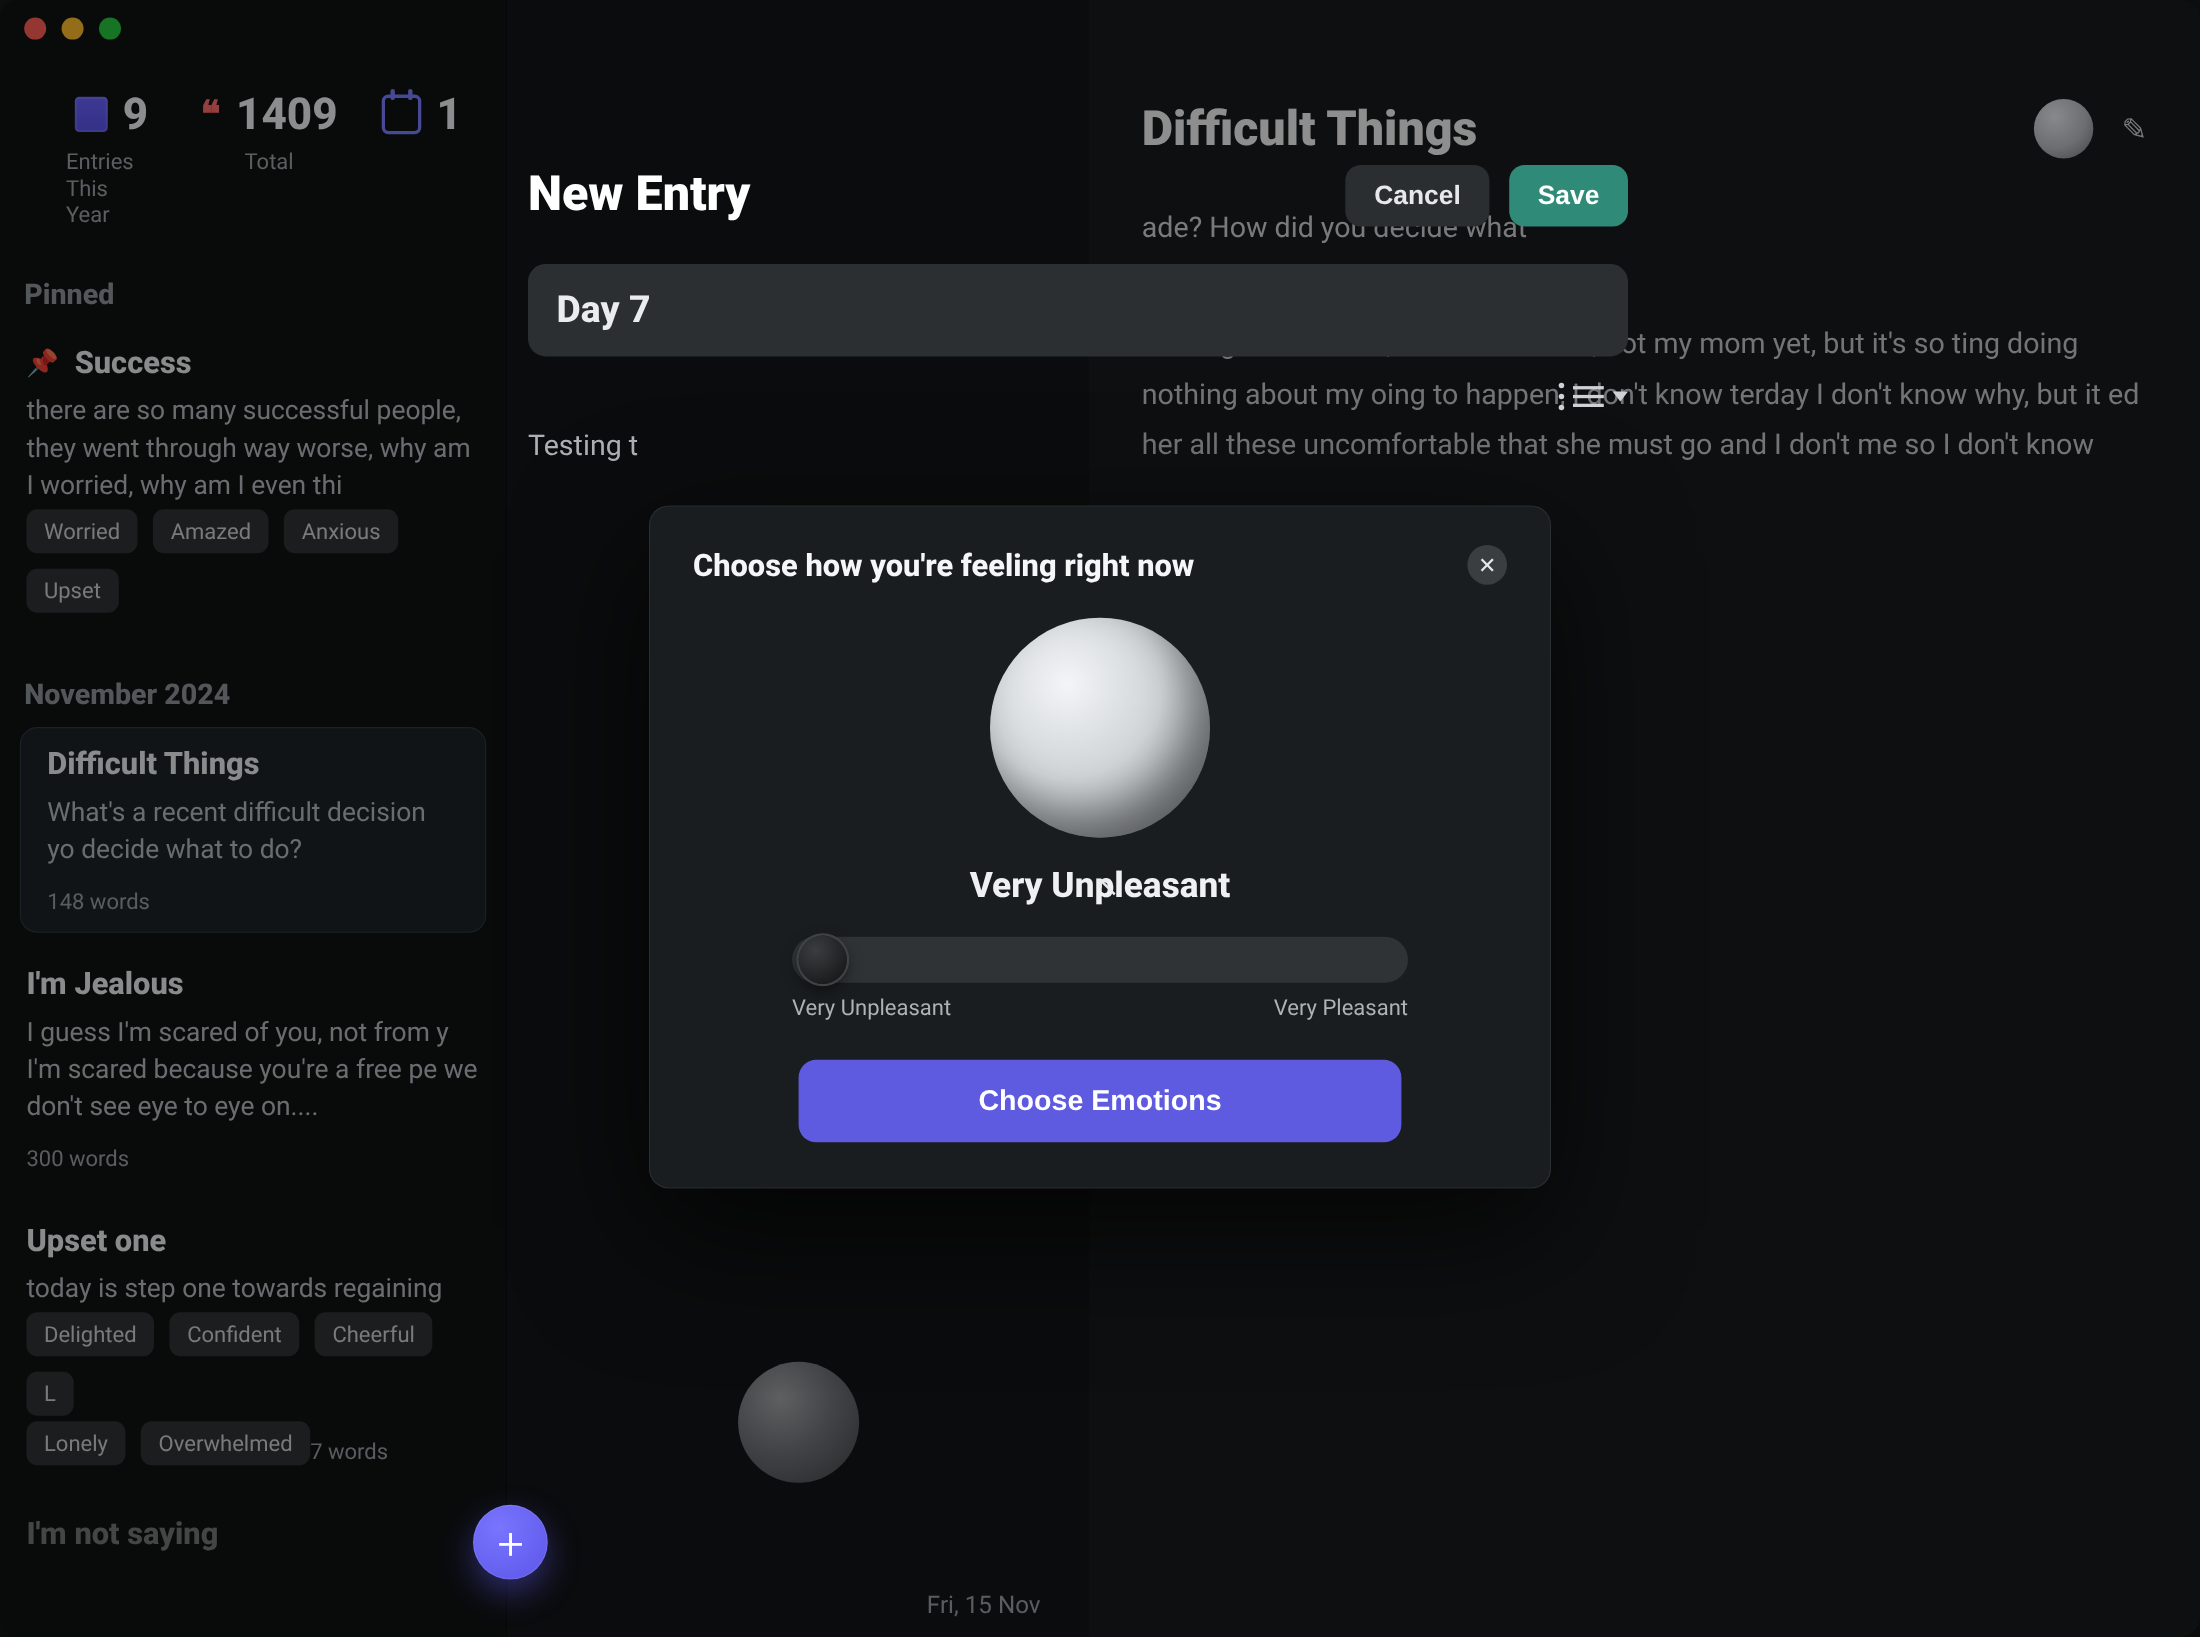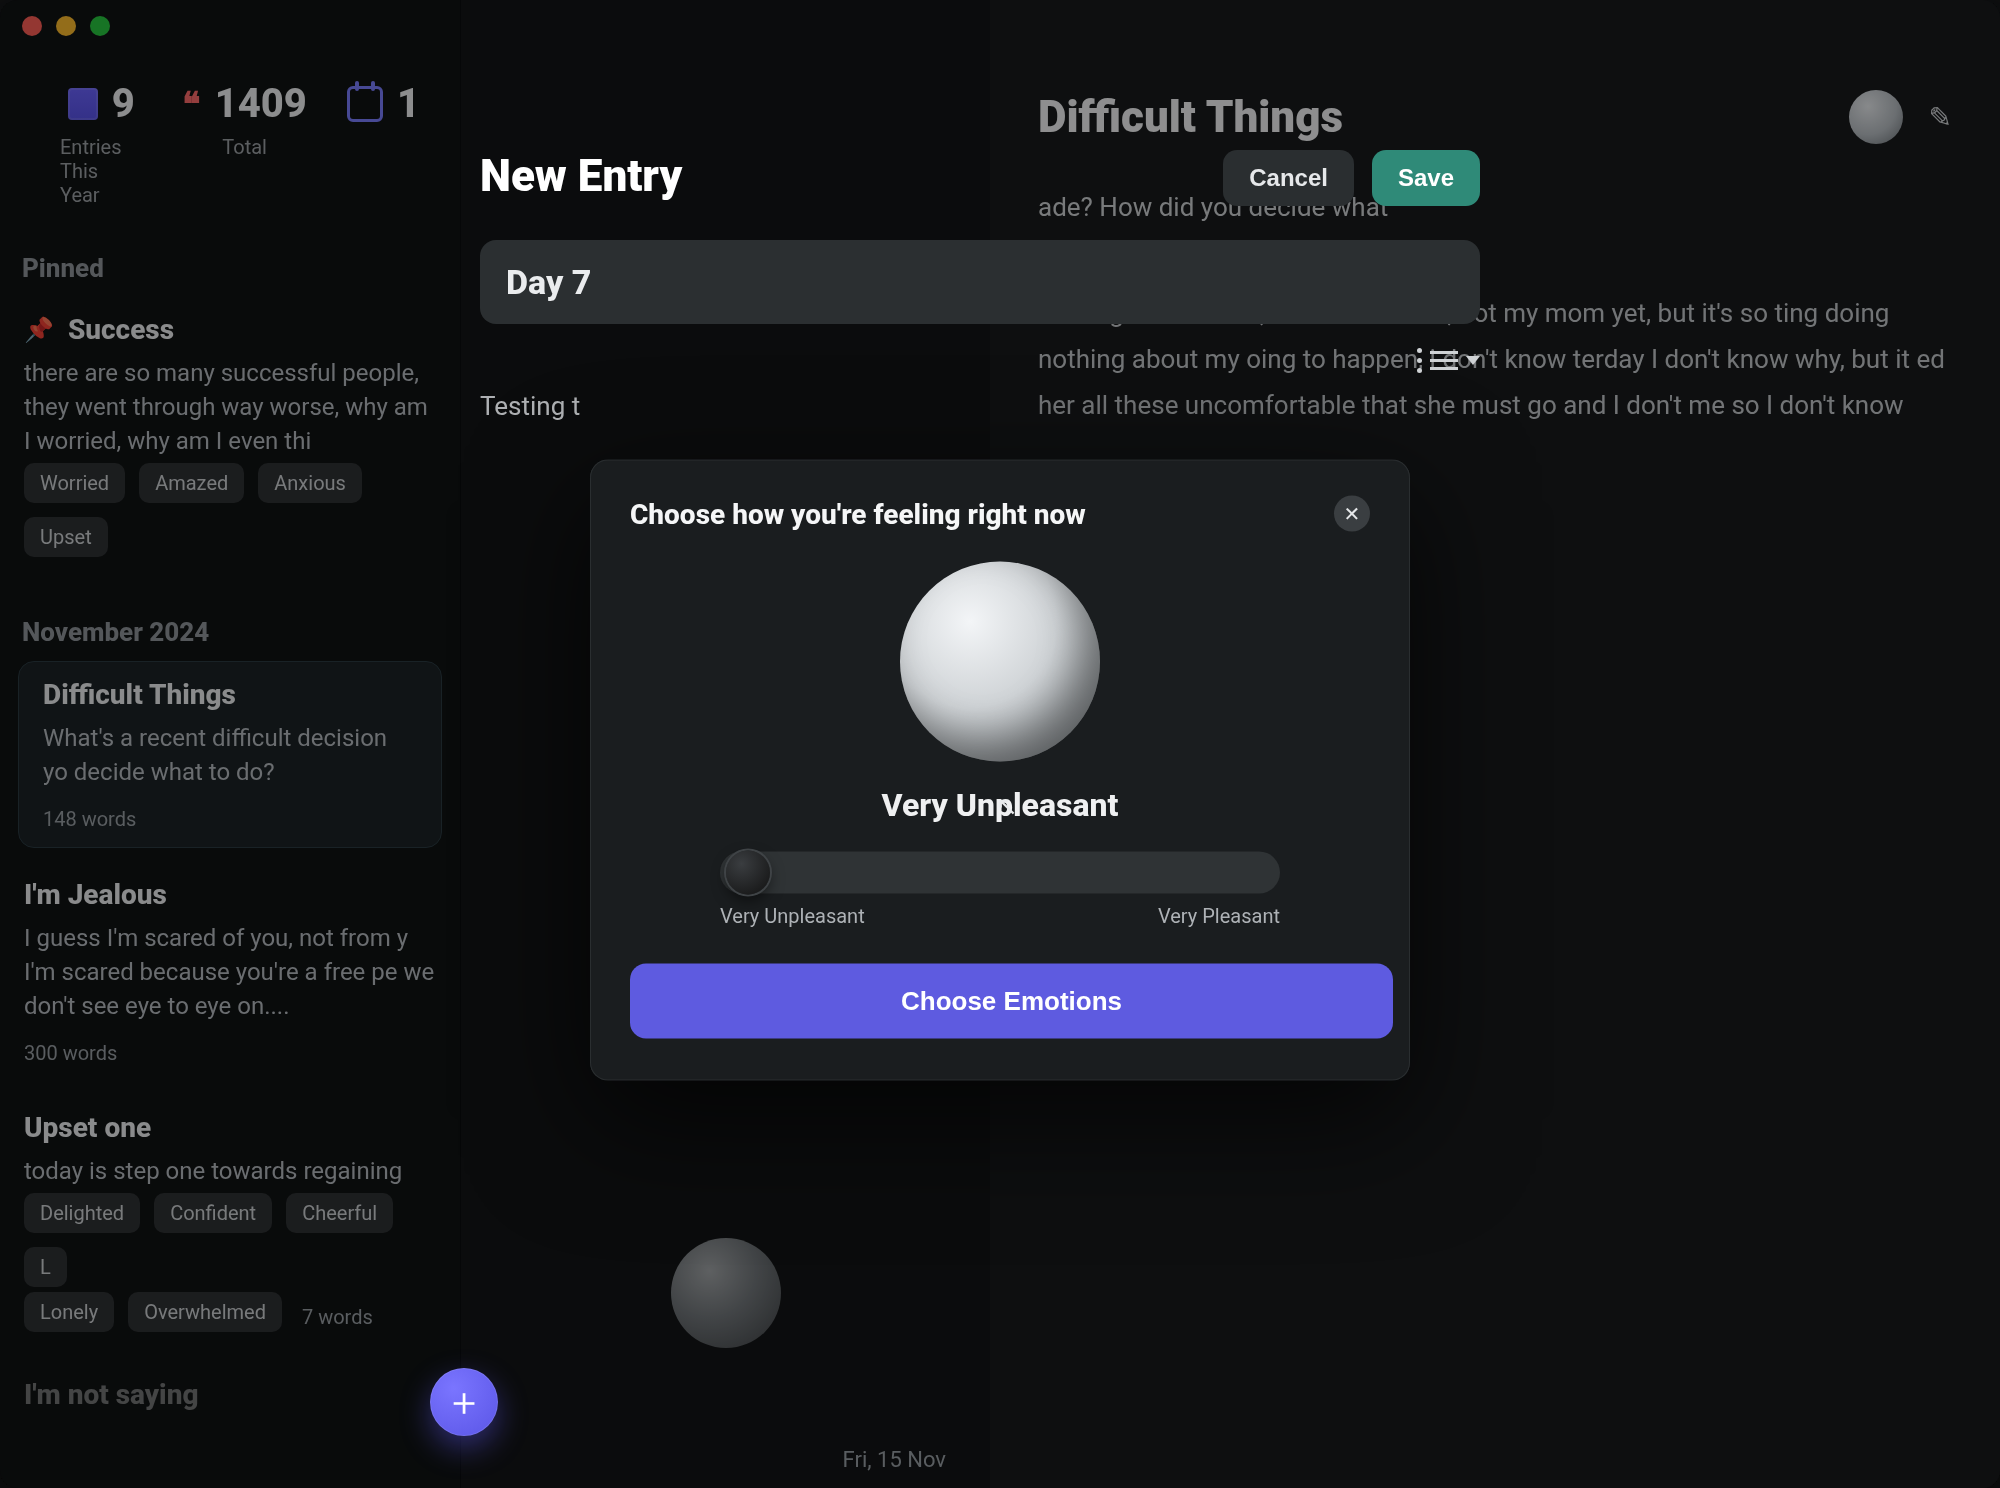--- a/index.html
+++ b/index.html
@@ -59,21 +59,21 @@
   .section-title{font-size:26px;font-weight:800;color:#91979c;padding:20px 22px 10px}
   .list{display:flex;flex-direction:column;gap:14px;padding:4px 0 24px}
   .card{padding:16px 24px;color:#d6d9db}
   .card .title{font-size:28px;font-weight:800;color:#eef0f1;display:flex;align-items:center;gap:14px;margin-bottom:10px}
   .card .title .pin{font-size:24px;color:#f0b429}
   .card .preview{font-size:24px;line-height:34px;color:#b7bcc1}
   .chips{display:flex;flex-wrap:wrap;gap:14px;margin-top:5px}
   .chip{background:var(--chip);color:#cfd2d5;border-radius:10px;padding:8px 16px;font-size:20px}
   .card.selected{background:#1c2326;border:1px solid #2b3b42;border-radius:16px;margin:0 18px}
   .meta{margin-top:18px;color:#9aa0a5;font-size:20px}
-  .stepone-row{display:flex;gap:20px}
+  .stepone-row{display:flex;align-items:center;}
 
   
   .fab{position:absolute;left:430px;bottom:52px;width:68px;height:68px;border-radius:50%;
     background:radial-gradient(circle at 35% 30%,#7a75ff,#5a55e6);display:flex;align-items:center;justify-content:center;
     box-shadow:0 12px 30px rgba(90,85,230,.45), inset 0 0 0 1px rgba(255,255,255,.1);z-index:40;cursor:pointer}
   .fab span{font-size:40px;color:#fff;line-height:1}
 
   
   .mid .subdate{position:absolute;right:44px;bottom:16px;color:#9aa0a5;font-size:22px}
   .mid .smallOrb{position:absolute;left:50%;transform:translateX(-50%);bottom:140px;width:110px;height:110px;border-radius:50%;
@@ -114,21 +114,21 @@
   .modal .mhead{display:flex;align-items:center;justify-content:space-between}
   .modal .mtitle{font-size:28px;font-weight:800;color:#f5f6f7}
   .closex{width:36px;height:36px;border-radius:50%;background:#3a3e41;display:flex;align-items:center;justify-content:center;color:#e6e8ea;font-size:20px;cursor:pointer}
   .orb{margin:30px auto 24px;width:200px;height:200px;border-radius:50%;
     background:radial-gradient(circle at 35% 30%,#f3f5f7 0%,#cfd3d6 45%,#6e7376 100%);box-shadow:inset -18px -22px 38px rgba(0,0,0,.35)}
   .moodLabel{text-align:center;font-size:32px;font-weight:800;color:#eff0f1}
   .slider{margin:28px auto 8px;width:560px;height:42px;background:#2f3335;border-radius:999px;position:relative}
   .slider .thumb{position:absolute;top:50%;left:6px;transform:translateY(-50%);width:44px;height:44px;border-radius:50%;
     background:radial-gradient(circle at 35% 30%,#3a3d40,#111);box-shadow:0 0 0 2px #3f4346, 0 6px 14px rgba(0,0,0,.5);cursor:pointer}
   .slider-labels{display:flex;justify-content:space-between;width:560px;margin:10px auto 0;color:#aeb2b6;font-size:20px}
-  .cta{display:block;width:763px;margin:36px auto 0;padding:22px 0;text-align:center;border-radius:16px;background:var(--accent);
+  .cta{display:block;width:548px;margin:36px auto 0;padding:22px 0;text-align:center;border-radius:16px;background:var(--accent);
     color:#fff;font-weight:800;font-size:26px;border:none;cursor:pointer}
   .cursor{position:absolute;left:50%;top:50%;transform:translate(-4px,20px);font-size:26px;color:#e8eaec;z-index:60}
 
   
   .left .clip{max-height:106px;overflow:hidden}
 </style>
 </head>
 <body>
 <div class="stage">
   <div class="window">

